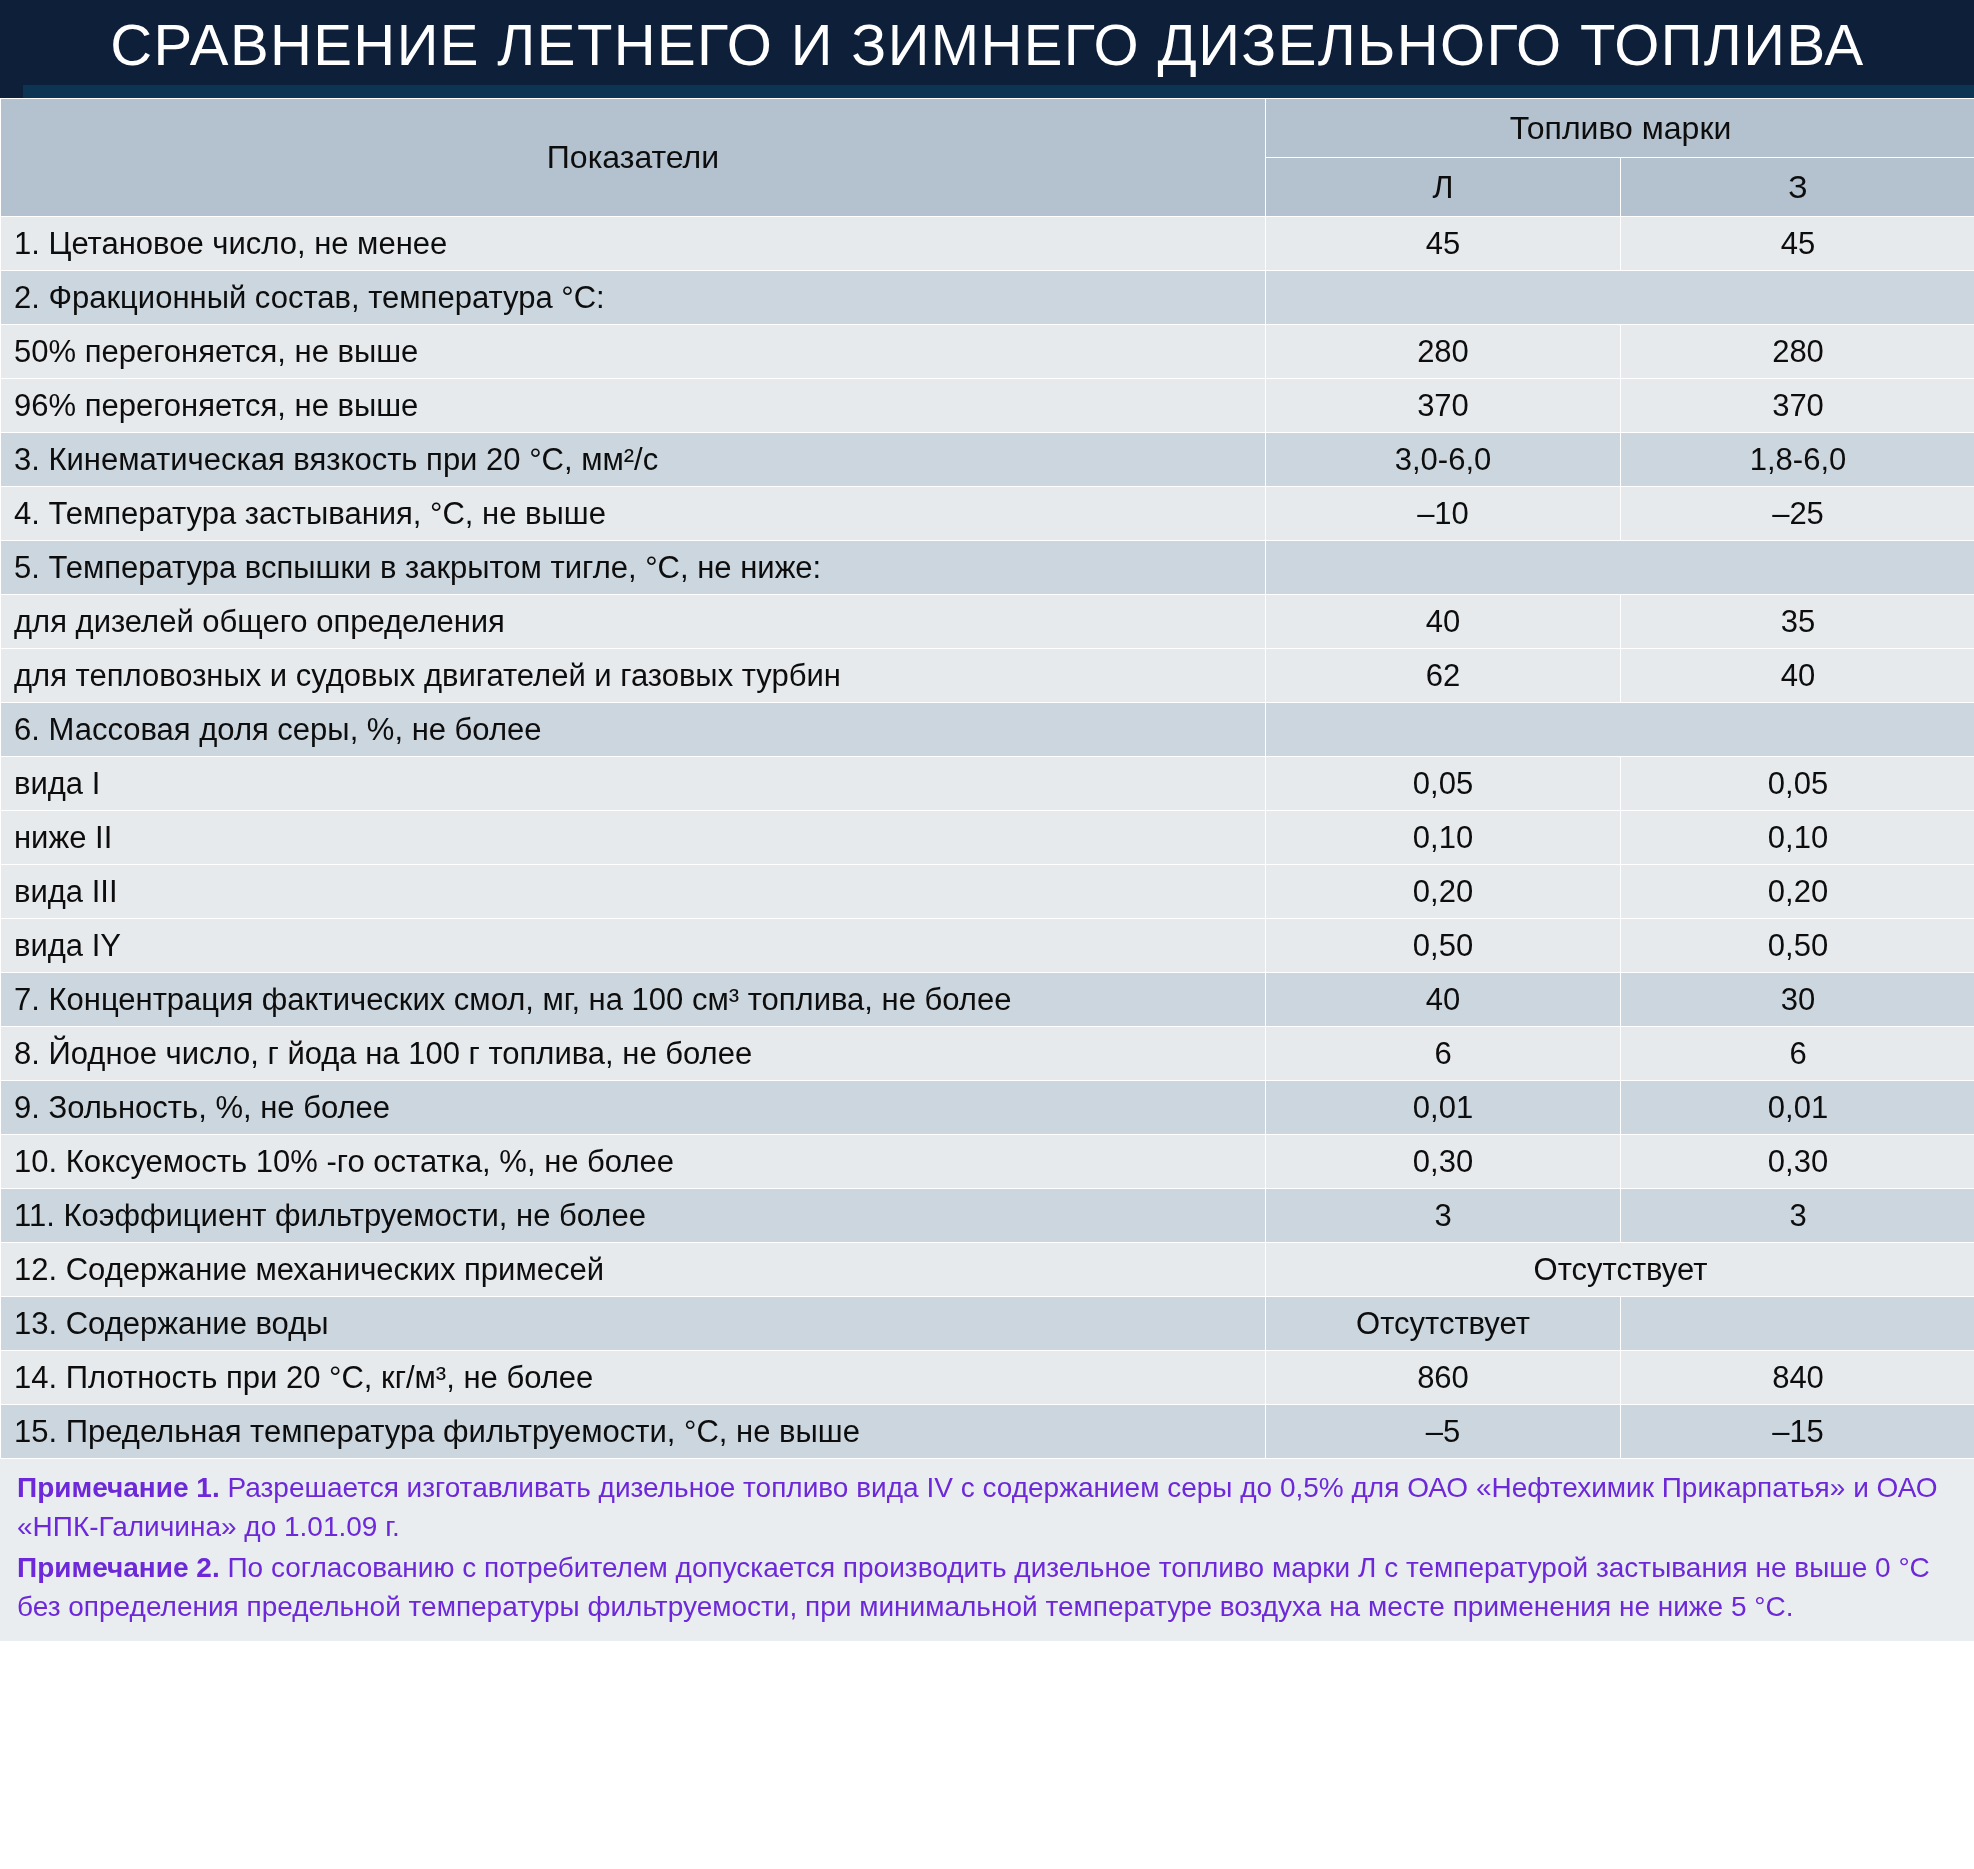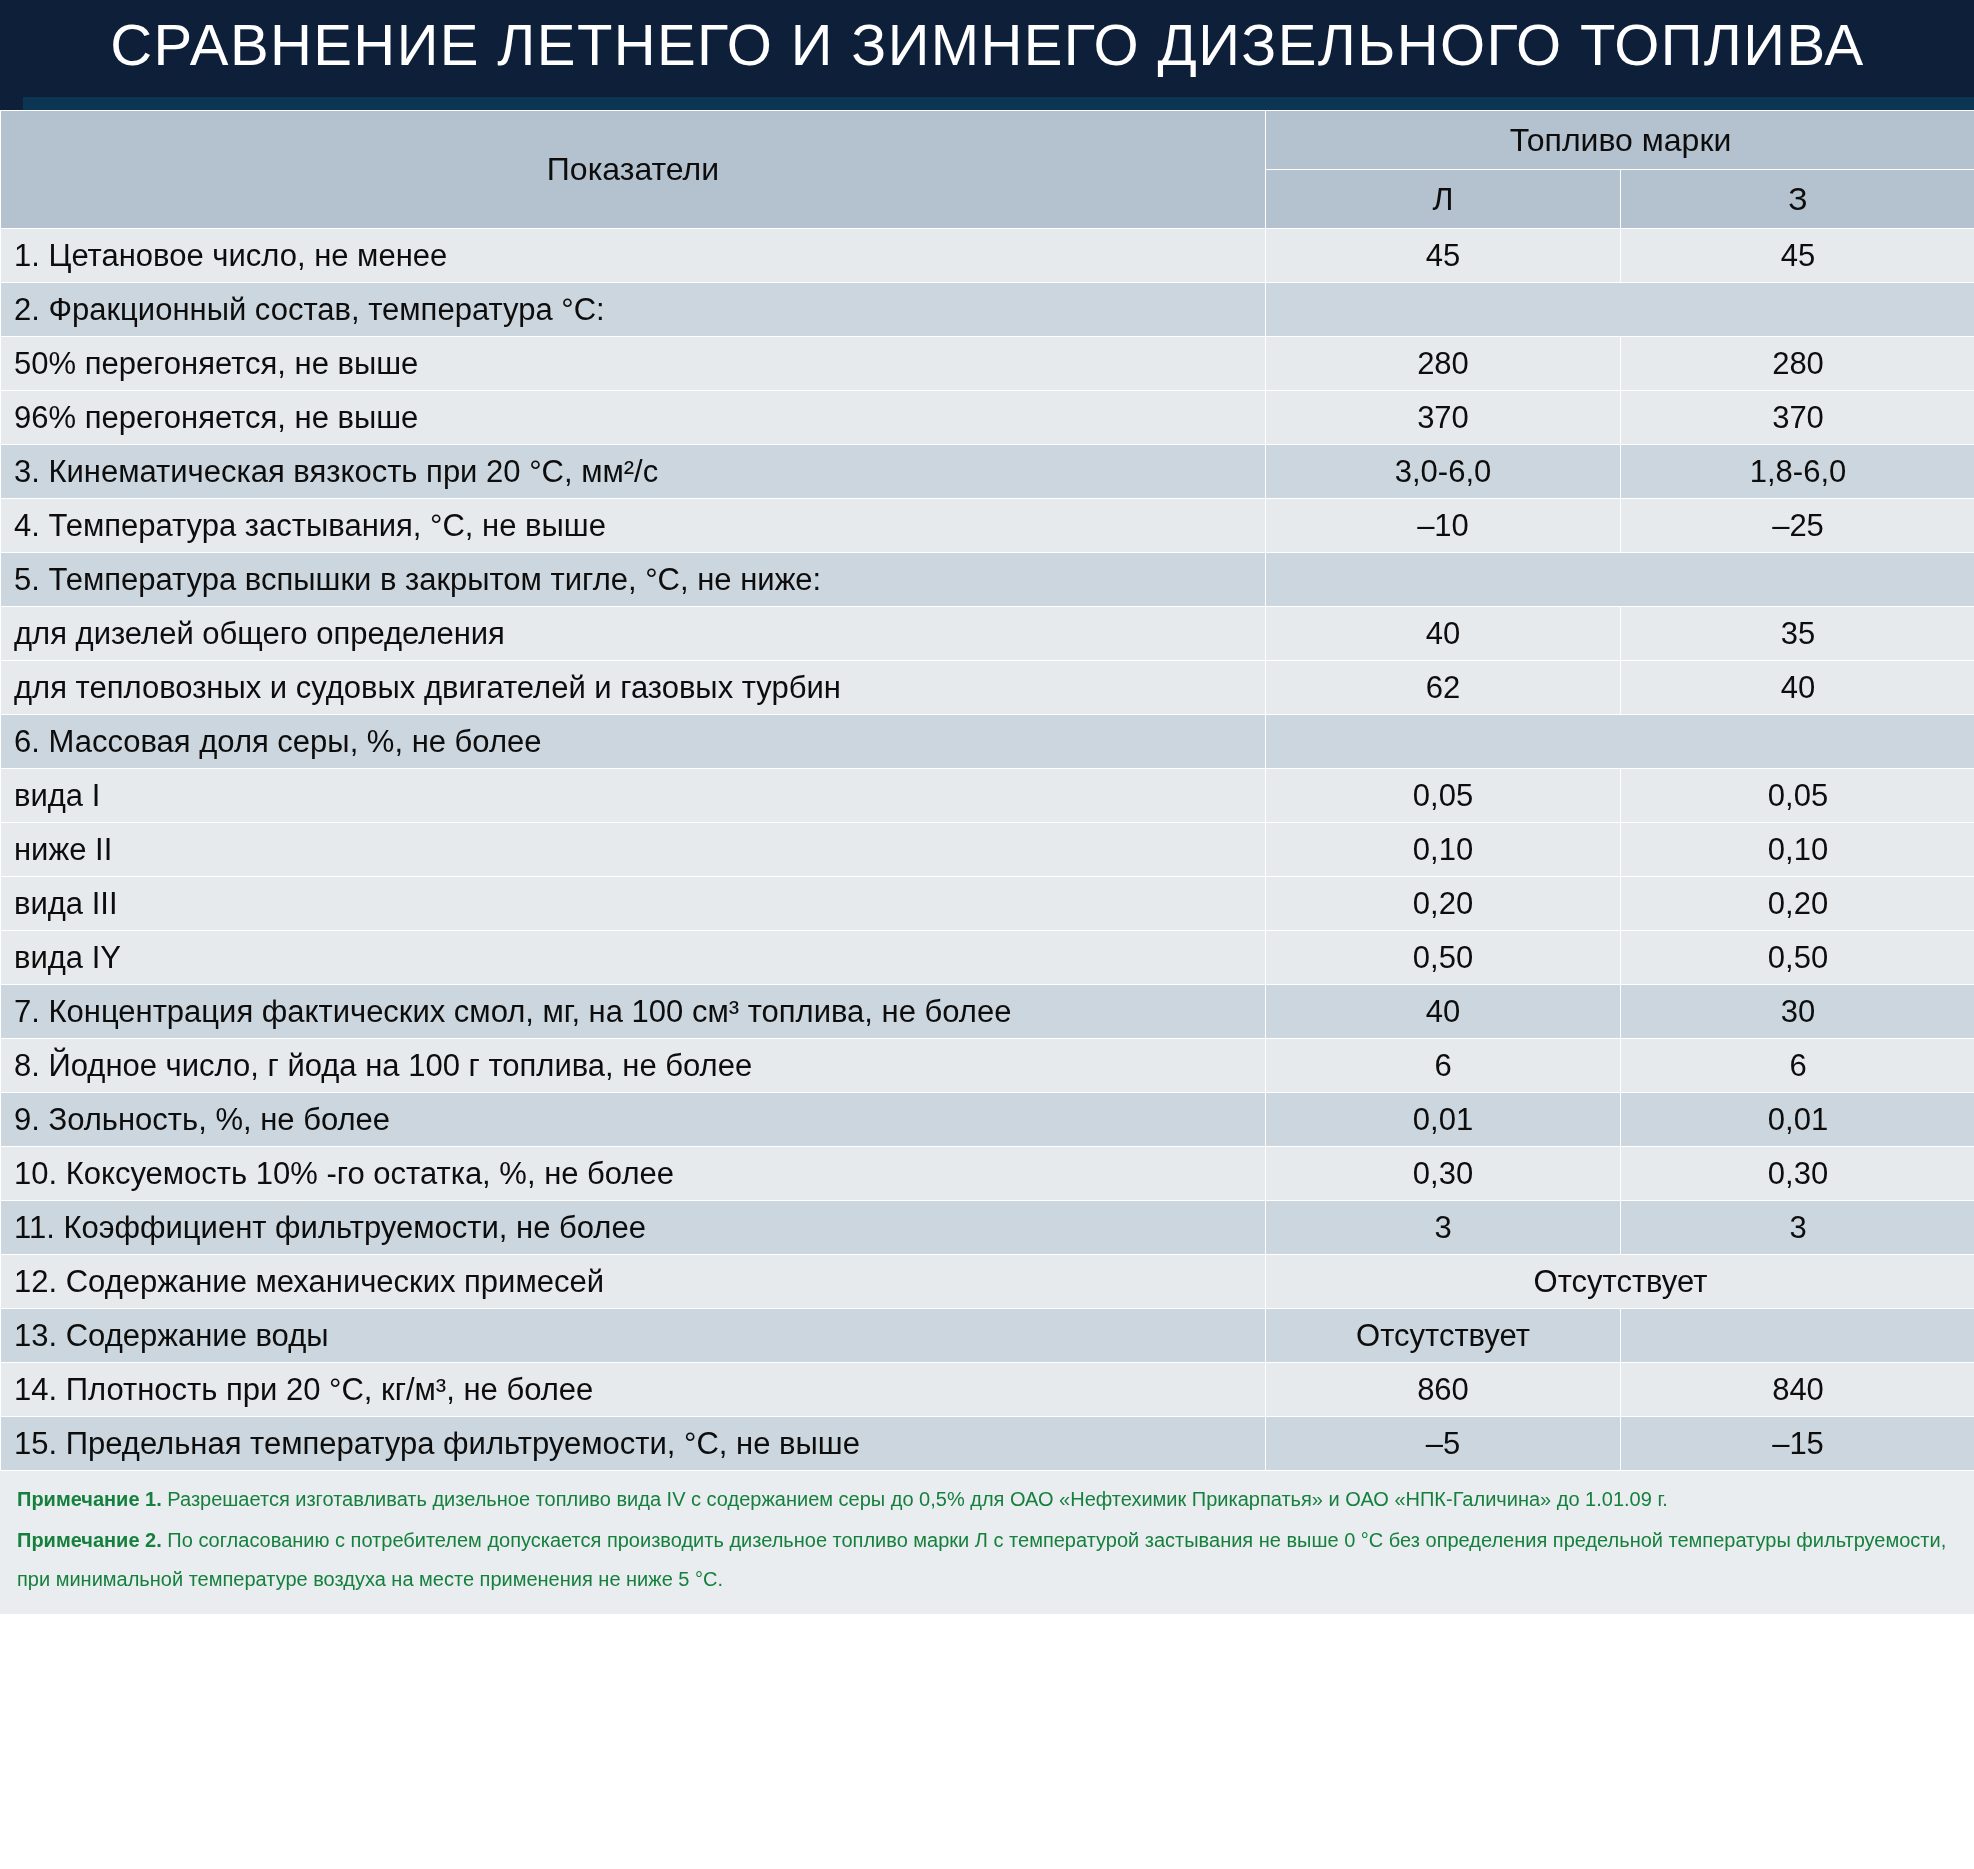--- a/index.html
+++ b/index.html
@@ -12,21 +12,21 @@
     height: 1869px;
     font-family: "Liberation Sans", sans-serif;
     color: #0d0d0d;
     overflow: hidden;
   }
 
   
   .banner {
     position: relative;
     width: 1975px;
-    height: 110px;
+    height: 98px;
     background: #0e1f3a;
     box-sizing: border-box;
   }
   .banner-title {
     position: absolute;
     left: 0;
     right: 0;
     top: 5.6px;
     text-align: center;
     color: #ffffff;
@@ -92,23 +92,23 @@
   td.bold { font-weight: bold; }
 
   
   .notes {
     width: 1975px;
     background: #e9edef;
     box-sizing: border-box;
     padding: 9.4px 17px 13px 17px;
   }
   .note {
-    font-size: 20px;
+    font-size: 28px;
     line-height: 39px;
-    color: #15803d;
+    color: #6d28d9;
     margin: 0 0 1.9px 0;
     text-align: left;
   }
   .note b { font-weight: bold; }
 </style>
 </head>
 <body>
 
 <div class="banner">
   <div class="banner-title">СРАВНЕНИЕ ЛЕТНЕГО И ЗИМНЕГО ДИЗЕЛЬНОГО ТОПЛИВА</div>

